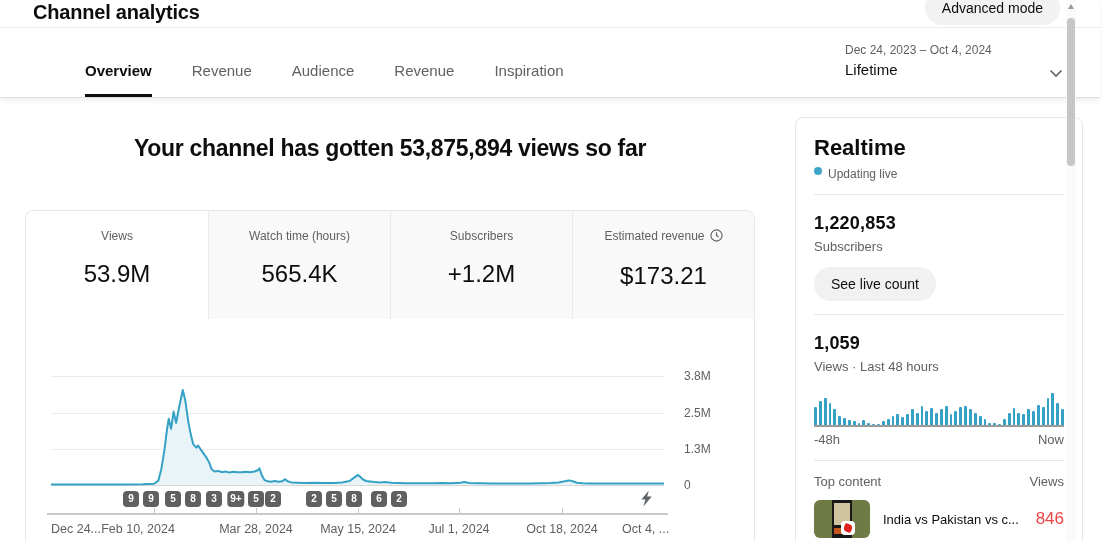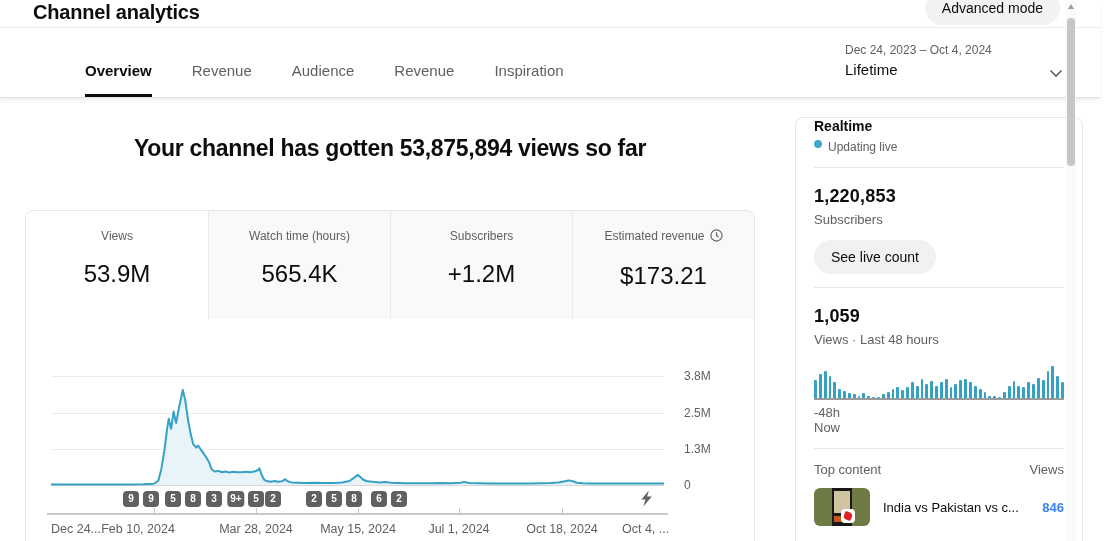--- a/index.html
+++ b/index.html
@@ -58,43 +58,43 @@
     line-height:16px; text-align:center; cursor:pointer; }
   .flash-icon { position:absolute; left:612px; top:171px; cursor:pointer; }
   .xaxis-line { position:absolute; left:21px; top:194px; width:621px; height:2px; background:#c9c9c9; }
   .xtick { position:absolute; top:189px; width:1px; height:5px; background:#c9c9c9; }
   .xlabel { position:absolute; top:203px; font-size:12.5px; color:#606060; white-space:nowrap; }
   .xlabel.mid { transform:translateX(-50%); }
 
   
   .right-card { position:absolute; left:795px; top:117px; width:288px; height:440px; background:#fff;
     border:1px solid #e6e6e6; border-radius:8px; padding:0 18px; }
-  .rt-title { font-size:14px; font-weight:bold; }
+  .rt-title { font-size:22px; font-weight:bold; margin-top:17px; }
   .rt-status { display:flex; align-items:flex-start; gap:6px; margin-top:6px; font-size:12px; color:#606060; }
   .live-dot { width:8px; height:8px; border-radius:50%; }
   .divider { border:none; border-top:1px solid #e8e8e8; margin-top:13px; }
   .big-num { font-size:18px; font-weight:bold; margin-top:18px; letter-spacing:.2px; }
   .sub-label { font-size:13px; color:#606060; margin-top:5px; }
   .live-count-btn { margin-top:13px; height:34px; padding:0 17px; background:#f1f1f1; border:none;
     border-radius:17px; font-size:14px; color:#0d0d0d; font-family:inherit; cursor:pointer; }
   .rt-bars { display:flex; align-items:flex-end; gap:2px; height:36px; margin-top:17px;
     border-bottom:2px solid #9a9a9a; }
   .rt-bar { flex:1 1 auto; border-radius:1px 1px 0 0; }
-  .rt-axis { display:flex; justify-content:space-between; font-size:13px; color:#606060; margin-top:5px;flex-direction:column; }
+  .rt-axis { display:flex; justify-content:space-between; font-size:13px; color:#606060; margin-top:5px; }
   .tc-header { display:flex; justify-content:space-between; font-size:13px; color:#606060; margin-top:13px; }
   .tc-row { display:flex; align-items:center; margin-top:11px; cursor:pointer; }
   .thumb { position:relative; width:56px; height:38px; border-radius:6px; background:#6f7b45; overflow:hidden; flex:0 0 auto; }
   .thumb .phone { position:absolute; left:18px; top:0; width:20px; height:38px; background:#181818; }
   .thumb .screen { position:absolute; left:20px; top:3px; width:16px; height:22px; background:#cfc3a0; }
   .thumb .screen-bar { position:absolute; left:20px; top:28px; width:16px; height:6px; background:#c4581f; }
   .thumb .mini-badge { position:absolute; left:27px; top:21px; width:14px; height:14px; background:#fff; border-radius:4px; }
   .thumb .mini-badge::after { content:""; position:absolute; left:3px; top:3px; width:8px; height:8px;
     background:#e02020; border-radius:2px 4px 2px 4px; transform:rotate(20deg); }
   .tc-title { flex:1; font-size:13px; color:#0d0d0d; margin-left:13px; white-space:nowrap; }
-  .tc-views { font-size:13px; color:#3b82f6;font-weight:bold; }
+  .tc-views { font-size:17px; color:#ef4444; }
 </style>
 </head>
 <body>
 
 <div class="page">
 
   <div class="header">
     <div class="title-bar">
       <div class="page-title">Channel analytics</div>
       <button class="adv-btn">Advanced mode</button>

